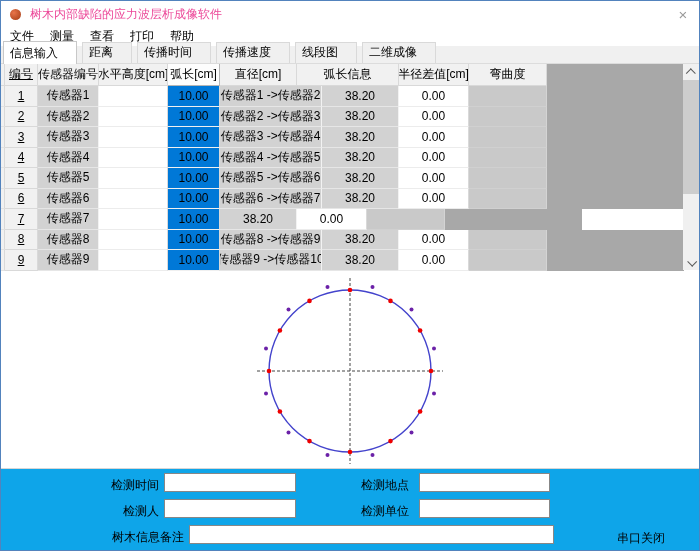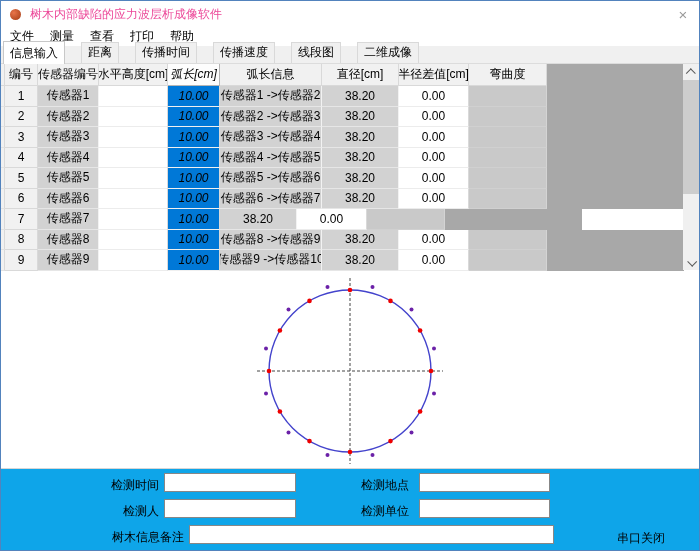--- a/index.html
+++ b/index.html
@@ -11,30 +11,30 @@
   
   .titlebar{position:absolute;top:0;left:0;right:0;height:26px;background:#fff;display:flex;align-items:center;padding-left:9px;}
   .app-icon{width:11px;height:11px;border-radius:50%;background:radial-gradient(circle at 35% 35%,#e8744a,#a33c14);margin-right:9px;flex:none;}
   .title-text{color:#ec4899;}
   .close-btn{position:absolute;right:0;top:0;width:32px;height:26px;display:flex;align-items:center;justify-content:center;color:#9a9a9a;font-size:15px;cursor:default;}
   
   .menubar{position:absolute;top:26px;left:0;right:0;height:19px;background:#fff;display:flex;align-items:center;padding-left:1px;}
   .menu-item{padding:0 8px;height:100%;display:flex;align-items:center;}
   
   .tabstrip{position:absolute;top:45px;left:0;right:0;height:17px;background:#f0f0f0;display:flex;align-items:flex-end;padding-left:2px;border-bottom:1px solid #dcdcdc;box-sizing:content-box;}
-  .tab{padding:1px 6px 2px 6px;background:#f0f0f0;border:1px solid #d9d9d9;border-bottom:none;margin-right:16px;white-space:nowrap;}
+  .tab{padding:1px 18px 2px 6px;background:#f0f0f0;border:1px solid #d9d9d9;border-bottom:none;margin-right:5px;white-space:nowrap;}
   .tab.active{background:#fff;position:relative;padding-top:3px;margin-bottom:-1px;border-color:#c8c8c8;}
   
   .content{position:absolute;top:63px;left:0;right:0;height:404px;background:#fff;}
   
   .grid{position:absolute;top:0;left:0;}
   .trow{display:flex;height:20.5px;}
   .hrow{display:flex;height:22px;}
   .cell{box-sizing:border-box;display:flex;align-items:center;justify-content:center;overflow:hidden;white-space:nowrap;}
-  .wm{width:4px;}  .w0{width:33px;} .w1{width:61px;} .w2{width:69px;} .w3{width:52px;font-style:italic;}
+  .wm{width:4px;}  .w0{width:33px;text-decoration:underline;} .w1{width:61px;} .w2{width:69px;} .w3{width:52px;}
   .w4{width:102px;}.w5{width:77px;} .w6{width:70px;} .w7{width:78px;} .wf{width:137px;}
   .hc{background:#f1f1f1;border-right:1px solid #d9d9d9;border-bottom:1px solid #d9d9d9;}
   .hc.pressed{background:#fdfdfd;border-right:1px solid #b5b5b5;border-bottom:1px solid #b5b5b5;}
   .hfill{background:#a8a8a8;border-bottom:1px solid #a8a8a8;}
   .c-margin{background:#f1f1f1;border-right:1px solid #d9d9d9;border-bottom:1px solid #e3e3e3;}
   .c-no{background:#f1f1f1;border-right:1px solid #d9d9d9;border-bottom:1px solid #d9d9d9;}
   .c-gray{background:#d2d2d2;border-right:1px solid #f2f2f2;border-bottom:1px solid #e6e6e6;}
   .c-white{background:#fff;border-right:1px solid #d9d9d9;border-bottom:1px solid #ececec;}
   .c-arc{background:#0078d7;color:#000000;border-right:1px solid #d9d9d9;border-bottom:1px solid #f0f0f0;}
   .c-curv{background:#c9c9c9;border-right:1px solid #d4d4d4;border-bottom:1px solid #d0d0d0;}
@@ -85,22 +85,22 @@
 
   <div class="content">
 
     <div class="grid">
       <div class="hrow">
           <div class="cell wm hc"></div>
           <div class="cell w0 hc">编号</div>
           <div class="cell w1 hc">传感器编号</div>
           <div class="cell w2 hc">水平高度[cm]</div>
           <div class="cell w3 hc pressed">弧长[cm]</div>
+          <div class="cell w5 hc">直径[cm]</div>
           <div class="cell w4 hc">弧长信息</div>
-          <div class="cell w5 hc">直径[cm]</div>
           <div class="cell w6 hc">半径差值[cm]</div>
           <div class="cell w7 hc">弯曲度</div>
           <div class="cell wf hfill"></div>
         </div>
       <div id="tbody">
           <div class="trow">
             <div class="cell wm c-margin"></div>
             <div class="cell w0 c-no">1</div>
             <div class="cell w1 c-gray">传感器1</div>
             <div class="cell w2 c-white"></div>

